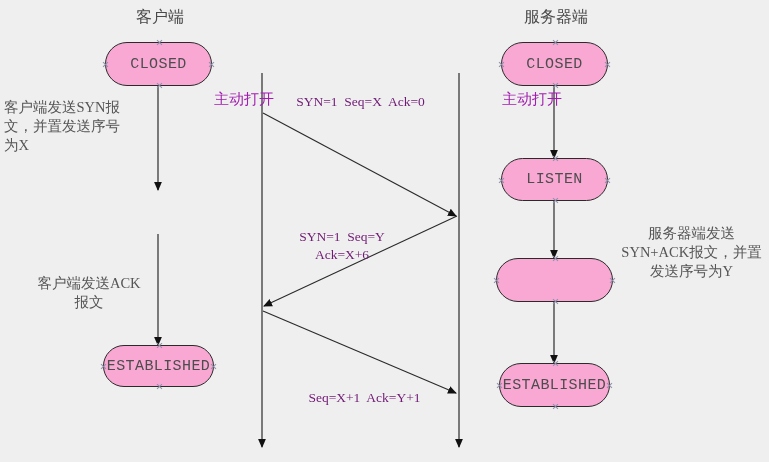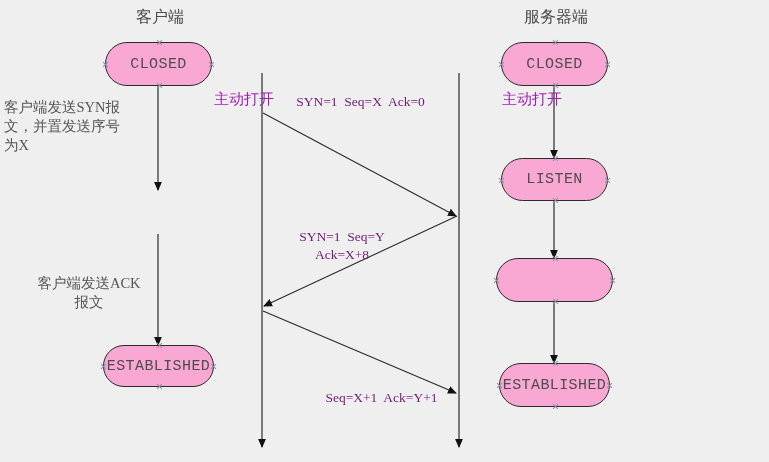--- a/index.html
+++ b/index.html
@@ -198,21 +198,24 @@
 
   <div class="txt open-label" style="left:466px; top:90px;">主动打开</div>
 
   <div class="txt side-note" style="left:4px; top:98px; width:172px; text-align:left;">客户端发送SYN报
 文，并置发送序号
 为X</div>
 
   <div class="txt side-note" style="left:3px; top:274px; width:172px; ">客户端发送ACK
 报文</div>
 
+  <div class="txt side-note" style="left:614px; top:224px; width:155px; text-align:center;">服务器端发送
+SYN+ACK报文，并置
+发送序号为Y</div>
 
   <div class="txt msg-label" style="left:268px; top:93px; width:185px;">SYN=1  Seq=X  Ack=0</div>
 
   <div class="txt msg-label" style="left:262px; top:228px; width:160px;">SYN=1  Seq=Y
-Ack=X+8</div>
-
-  <div class="txt msg-label" style="left:289px; top:389px; width:185px;">Seq=X+1  Ack=Y+1</div>
+Ack=X+6</div>
+
+  <div class="txt msg-label" style="left:272px; top:389px; width:185px;">Seq=X+1  Ack=Y+1</div>
 
 </div>
 
 </body></html>

